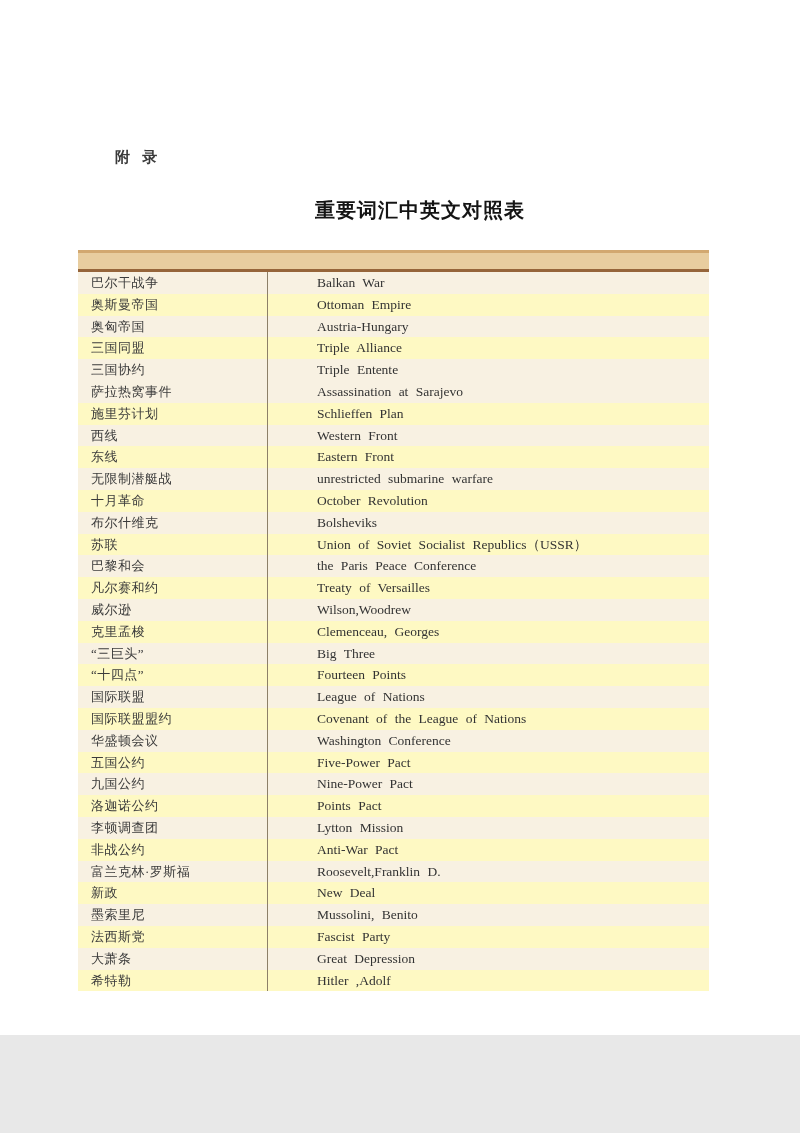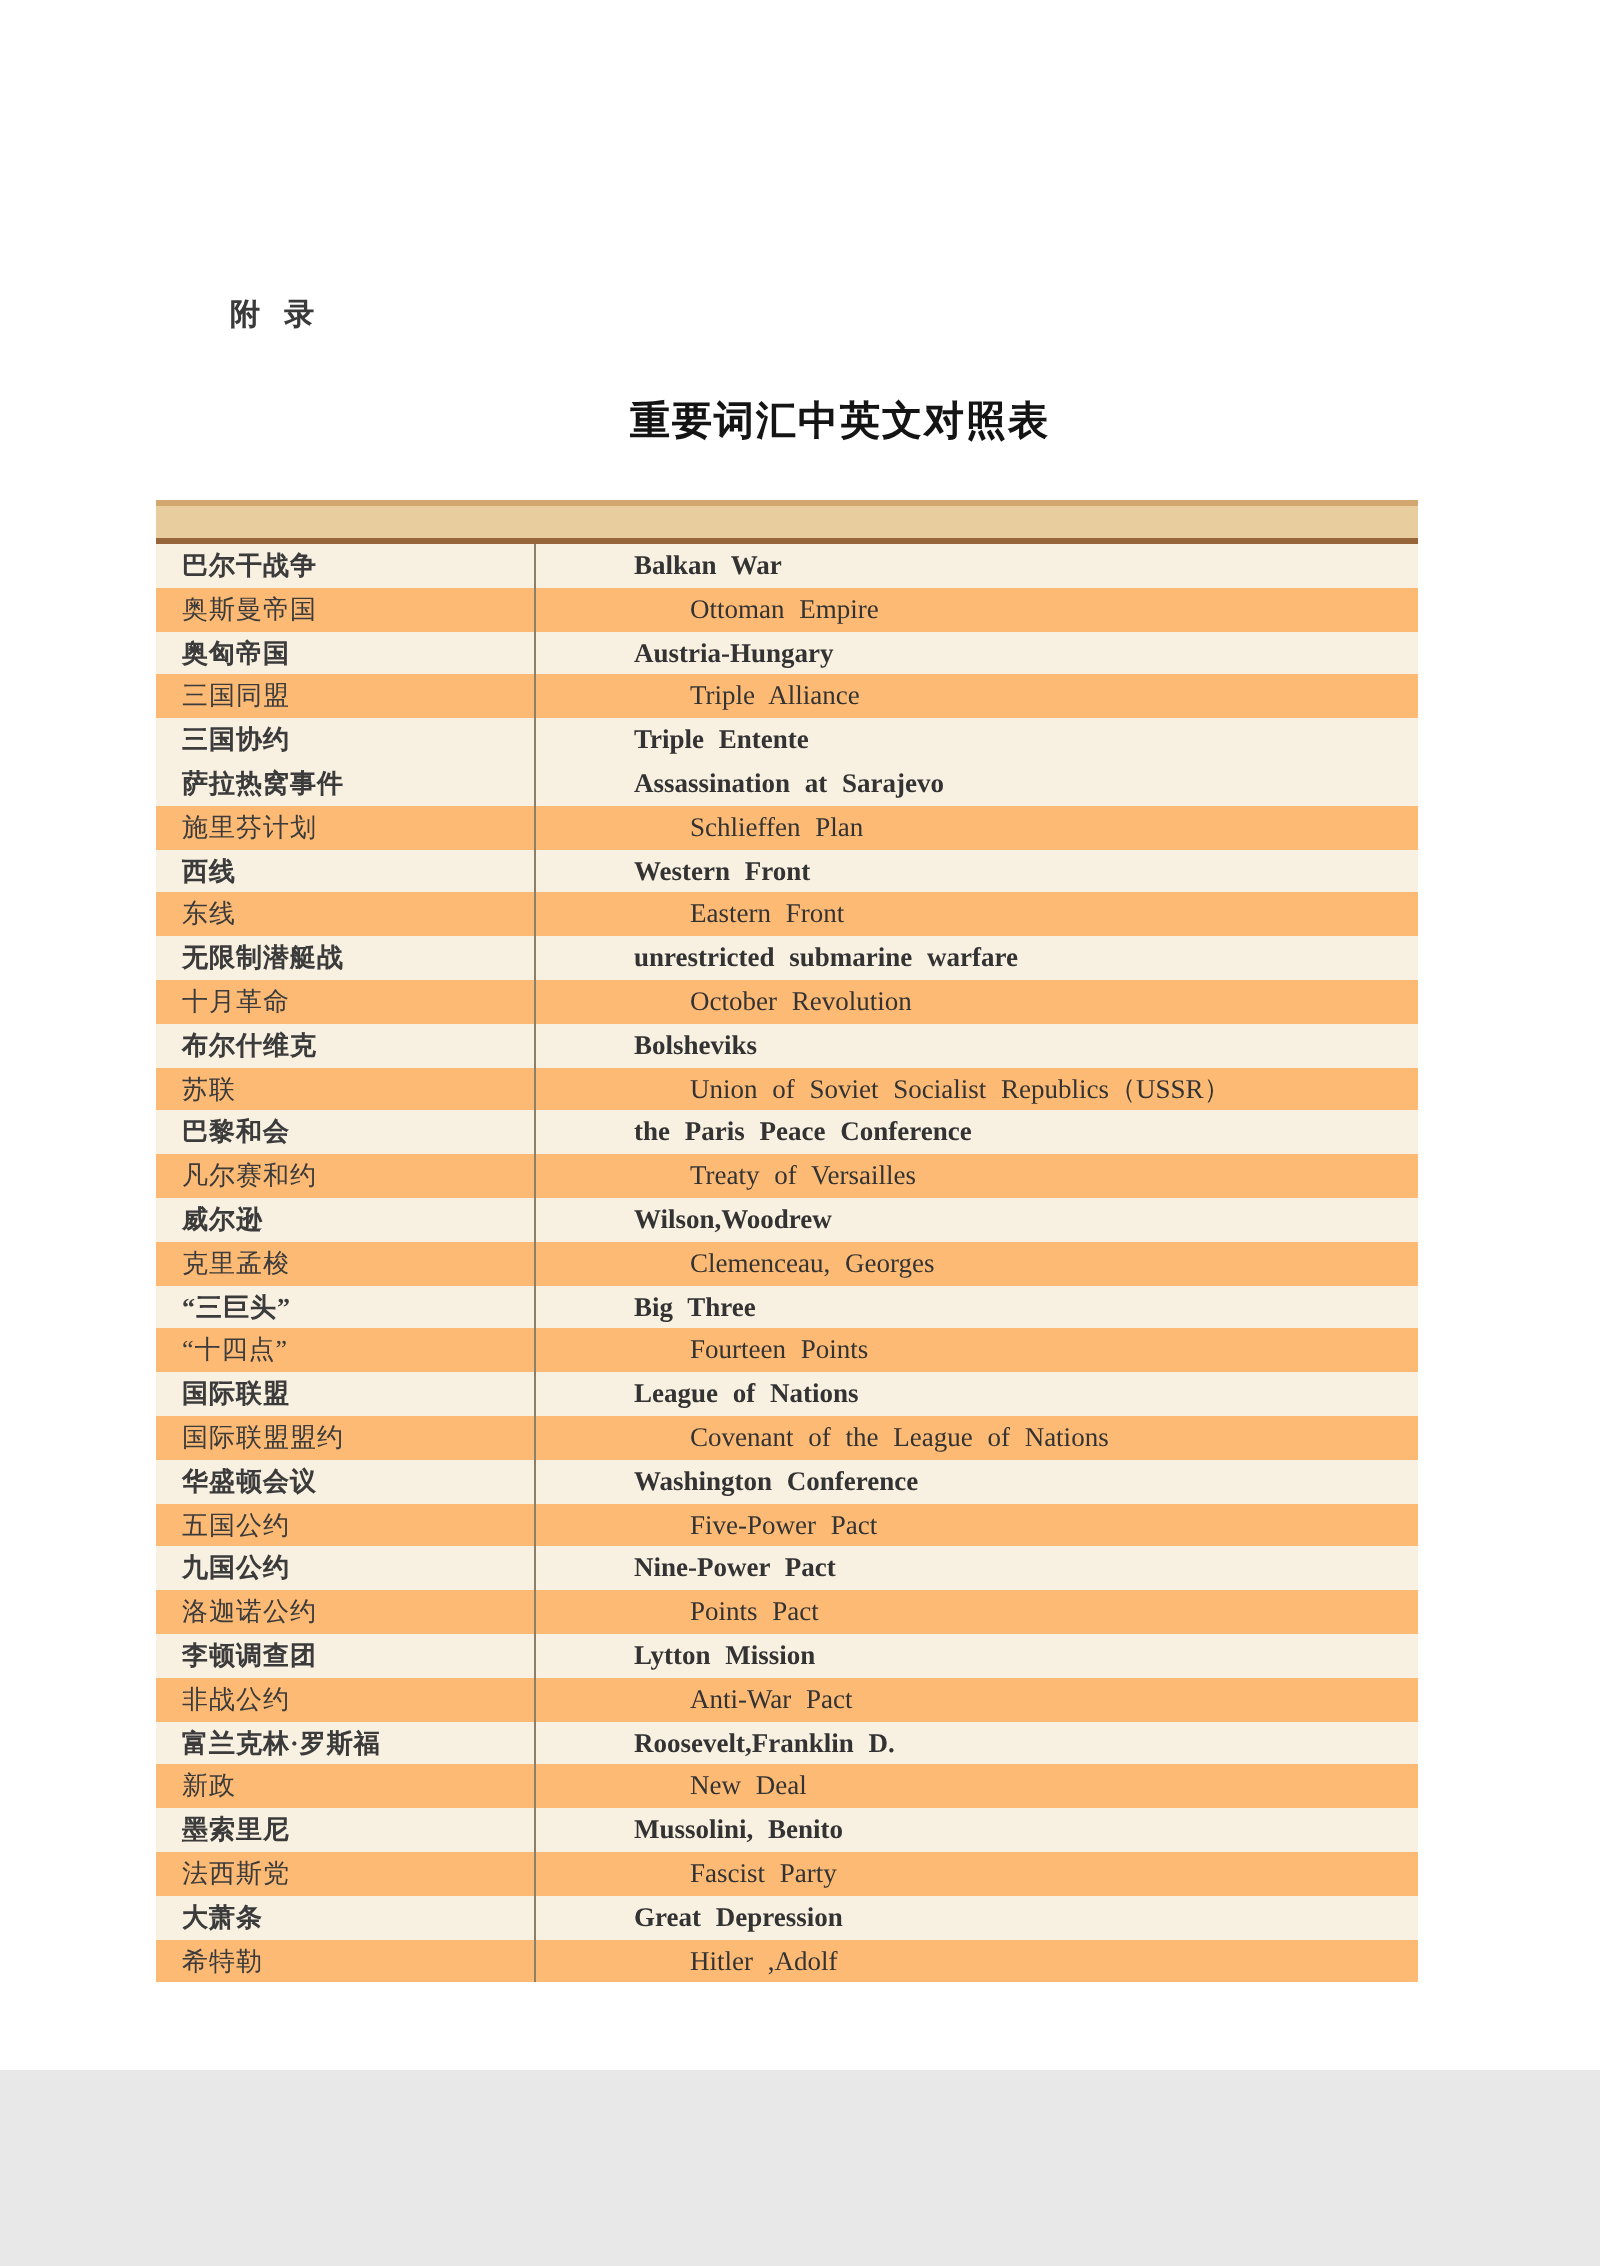--- a/index.html
+++ b/index.html
@@ -33,22 +33,22 @@
     background:#e8cd9f;
     border-top:3px solid #d2a870;
     border-bottom:3px solid #96653a;
   }
   .table-body{width:100%;}
   .vrow{
     display:flex;
     height:21.8px;
     line-height:21.8px;
   }
-  .vrow.light{background:#f8f1e2;font-weight:bold;}
-  .vrow.dark{background:#fdba74;gap:28px;}
+  .vrow.light{background:#f8f1e2;}
+  .vrow.dark{background:#fef9c3;}
   .cell-cn{
     width:190px;
     box-sizing:border-box;
     padding-left:13px;
     border-right:1px solid #8d8068;
     font-size:13px;
     color:#3b3b3b;
     letter-spacing:0.5px;
     white-space:nowrap;
     overflow:hidden;

